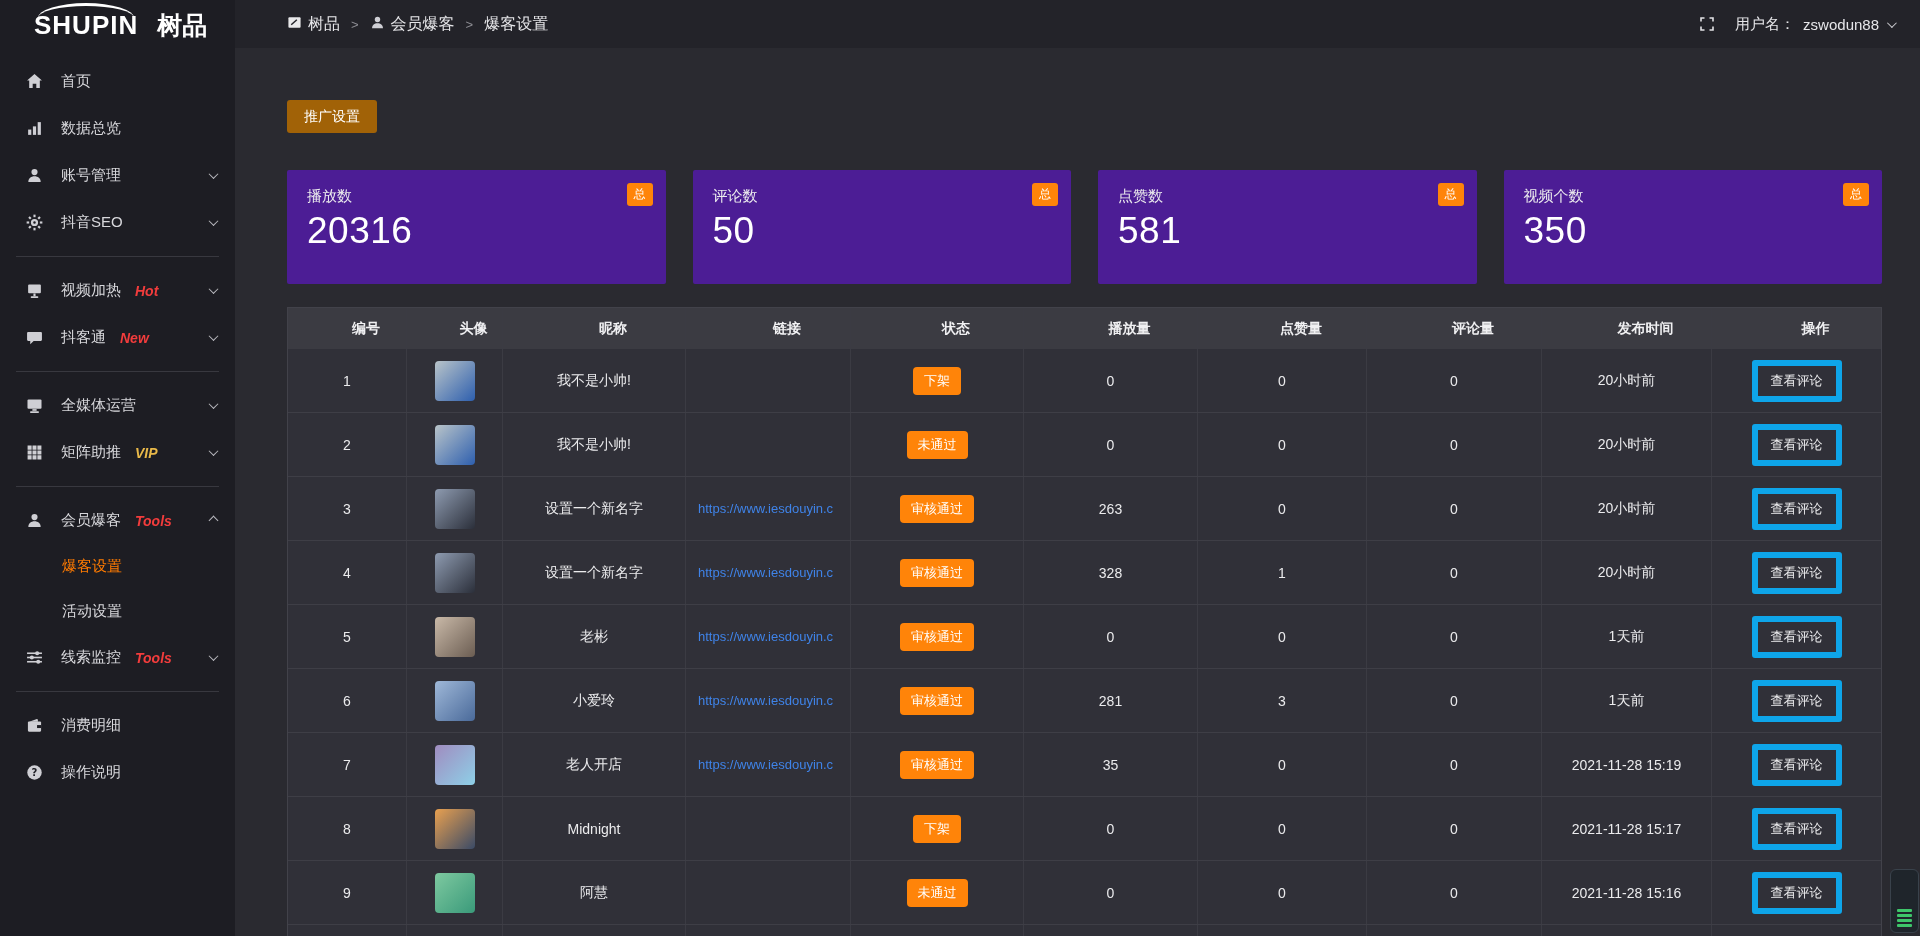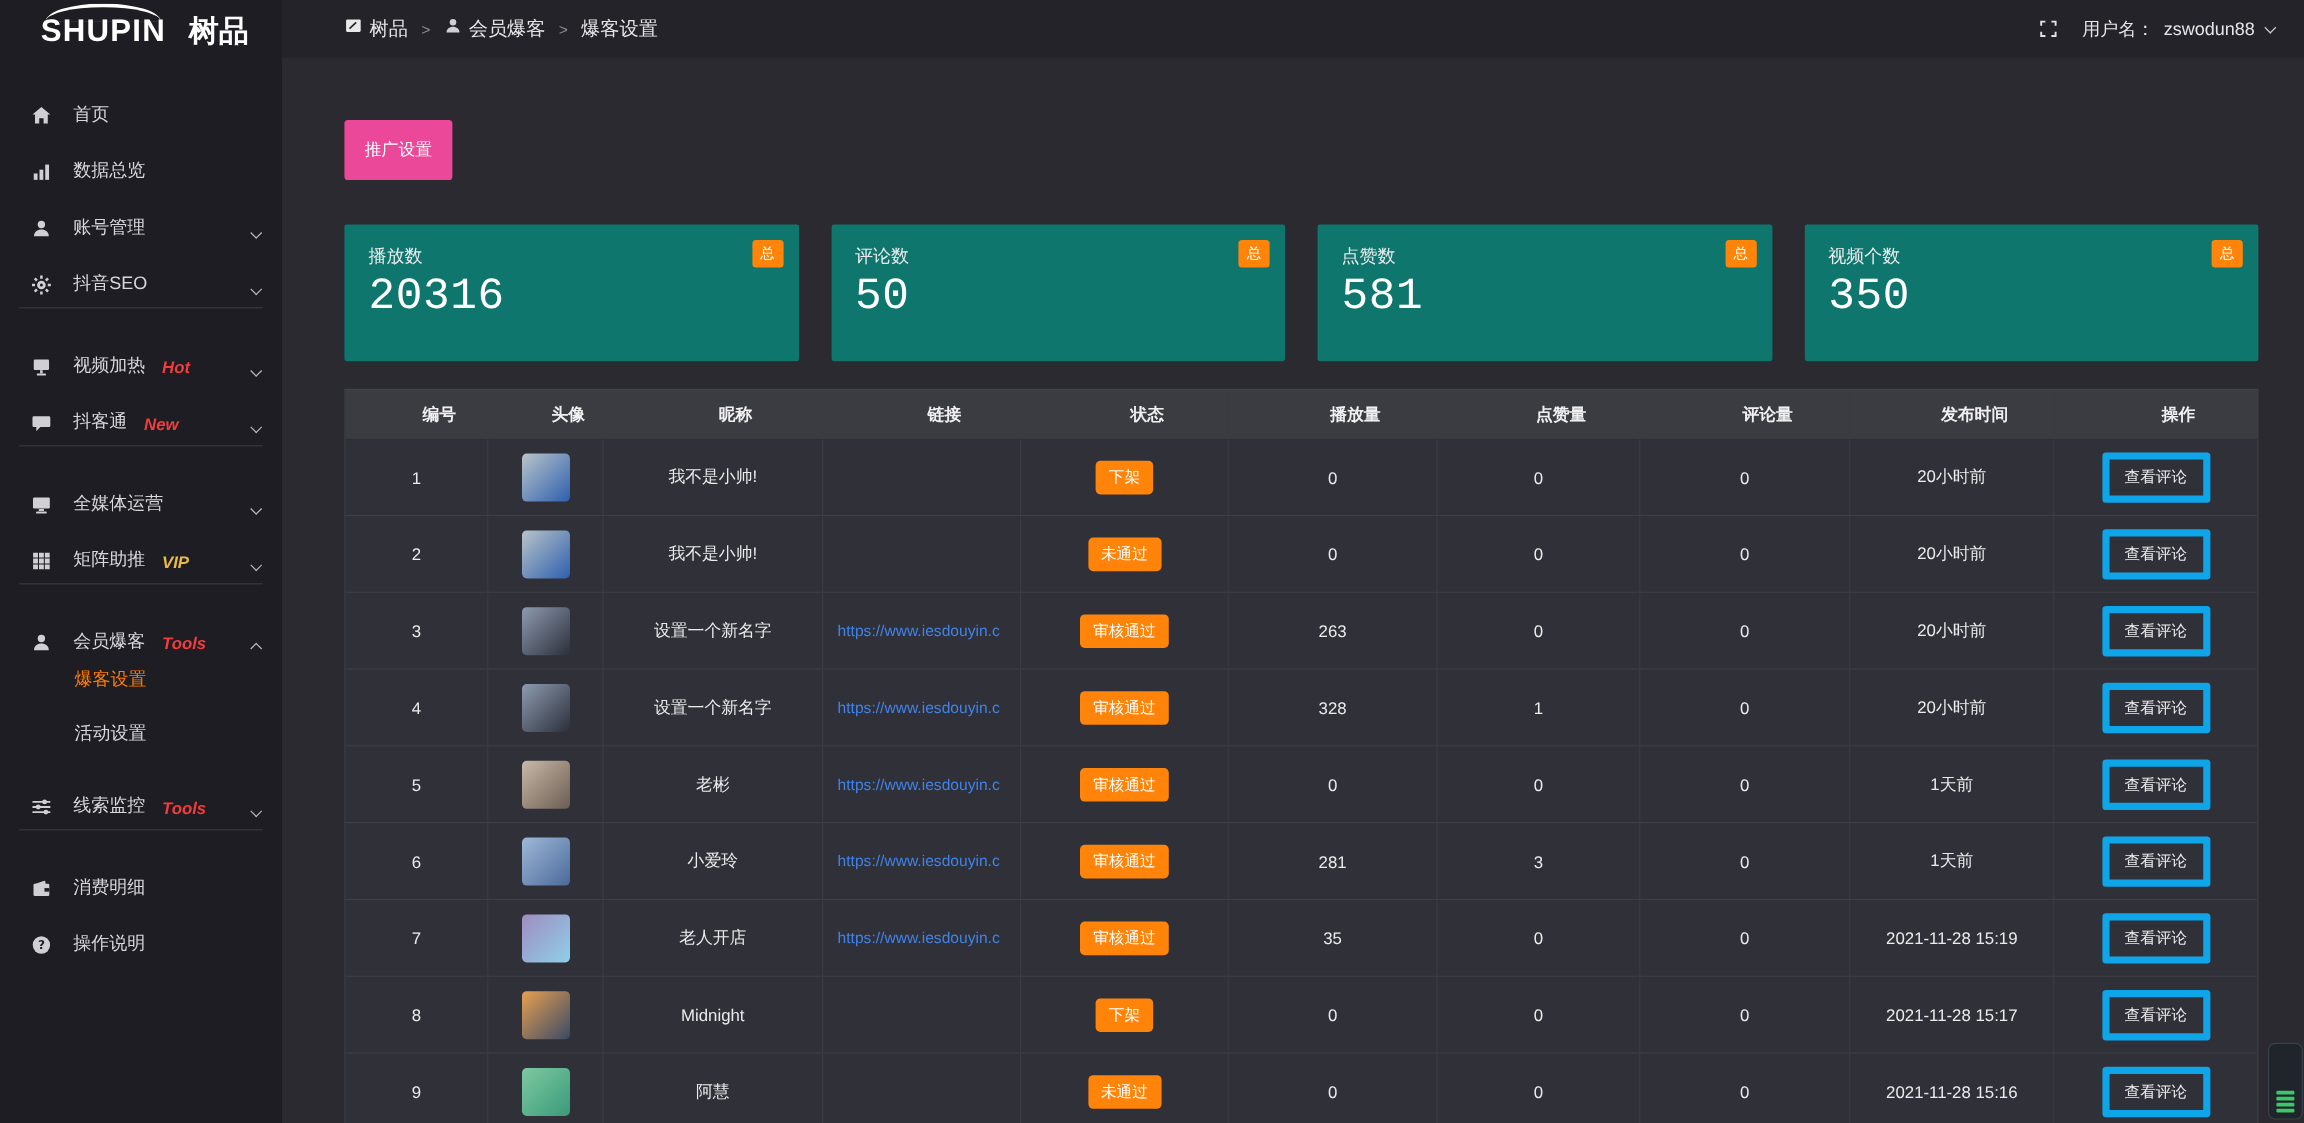--- a/index.html
+++ b/index.html
@@ -11,21 +11,21 @@
     color:#e8e8ea;
   }
   
   .sidebar { position:absolute; left:0; top:0; width:235px; height:936px; background:#1d1d23; z-index:3; }
   .logo { height:50px; display:flex; align-items:center; padding-left:34px; gap:19px; }
   .logo-en { position:relative; font-weight:bold; font-size:26px; letter-spacing:1px; color:#fff; }
   .logo-en::before { content:""; position:absolute; left:4px; right:4px; top:-7px; height:12px;
     border-top:3px solid #fff; border-radius:50% 50% 0 0 / 100% 100% 0 0; }
   .logo-cn { font-size:25px; font-weight:bold; color:#fff; }
   .menu { padding-top:8px; }
-  .menu-item { height:47px; display:flex; align-items:flex-end; padding:0 18px 0 26px;
+  .menu-item { height:47px; display:flex; align-items:center; padding:0 18px 0 26px;
     color:#d8d8dc; font-size:15px; cursor:pointer; }
   .mi-icon { width:19px; height:17px; margin-right:16px; display:flex; align-items:center; flex:none; }
   .mi-icon svg { width:17px; height:17px; }
   .mi-tag { font-style:italic; font-weight:bold; font-size:14px; margin-left:14px; }
   .mi-chevron { margin-left:auto; width:7px; height:7px;
     border-right:1.5px solid #b9b9bf; border-bottom:1.5px solid #b9b9bf; flex:none; }
   .mi-chevron.down { transform:rotate(45deg) translate(-1px,-1px); }
   .mi-chevron.up { transform:rotate(-135deg); }
   .menu-divider { height:1px; background:#38383f; margin:10px 16px; }
   .submenu-item { height:45px; display:flex; align-items:center; padding-left:62px;
@@ -38,24 +38,24 @@
   .crumb { display:flex; align-items:center; gap:6px; cursor:pointer; }
   .crumb svg { width:15px; height:15px; }
   .crumb-sep { color:#8d8d93; font-size:13px; }
   .header-right { margin-left:auto; display:flex; align-items:center; gap:20px; font-size:15px; color:#e6e6e9; }
   .fullscreen-btn { display:flex; cursor:pointer; }
   .user-entry { display:flex; align-items:center; gap:8px; cursor:pointer;text-align:center; }
   .caret { width:7px; height:7px; border-right:1.5px solid #c9c9ce; border-bottom:1.5px solid #c9c9ce;
     transform:rotate(45deg) translateY(-2px); }
   
   .content { position:absolute; left:235px; top:48px; right:0; bottom:0; padding:52px 38px 0 52px; }
-  .promo-btn { background:#ec4899; color:#fff; font-size:14px; border:none; border-radius:3px;
-    padding:0 17px; height:50px; cursor:pointer; font-family:inherit; }
+  .promo-btn { background:#a16207; color:#fff; font-size:14px; border:none; border-radius:3px;
+    padding:0 17px; height:33px; cursor:pointer; font-family:inherit; }
   .cards { display:flex; gap:27px; margin-top:37px; }
-  .card { flex:1; position:relative; height:114px; background:#0f766e; border-radius:2px; padding:17px 20px;font-family:Liberation Mono, monospace; }
+  .card { flex:1; position:relative; height:114px; background:#4c1d95; border-radius:2px; padding:17px 20px; }
   .card-label { font-size:15px; color:#ececee; }
   .card-value { font-size:37px; font-weight:400; color:#fff; margin-top:4px; letter-spacing:.5px; }
   .card-badge { position:absolute; top:13px; right:13px; background:#ff8409; color:#fff;
     font-size:12px; padding:3px 7px; border-radius:3px; }
   
   .table { margin-top:23px; border:1px solid #42424a; border-bottom:none; }
   .trow { display:grid; grid-template-columns:118px 96px 183px 165px 173px 174px 169px 175px 170px 1fr; }
   .thead { background:#3b3b42; }
   .thead .cell { height:41px; font-weight:bold; font-size:14px; color:#f0f0f2; }
   .brow { background:#303038; border-top:1px solid #3e3e46; }

